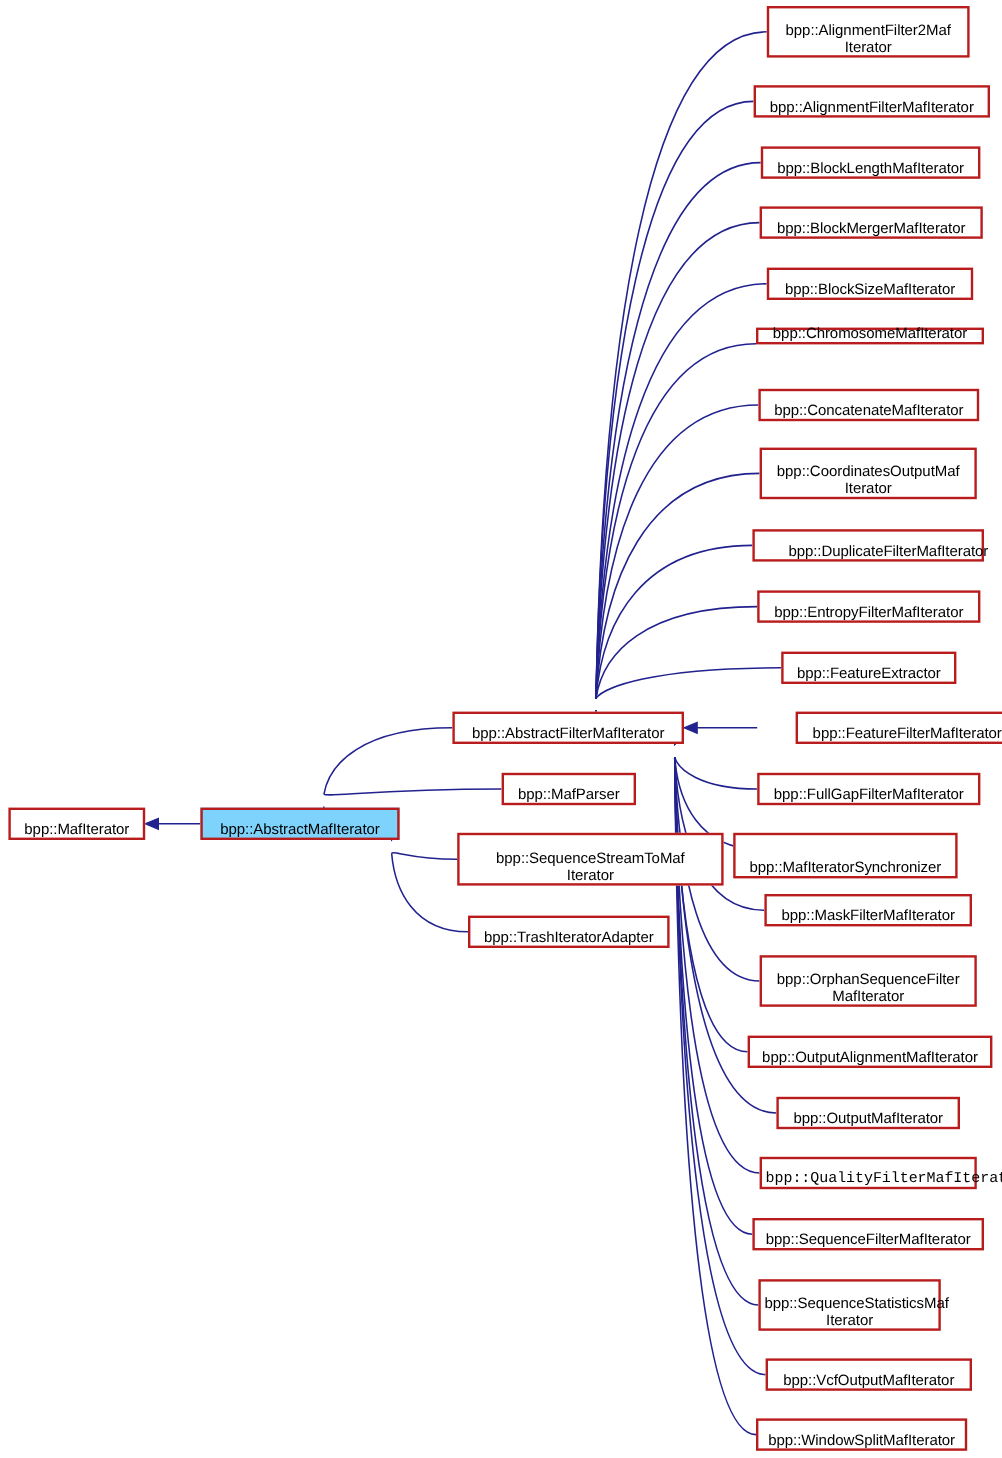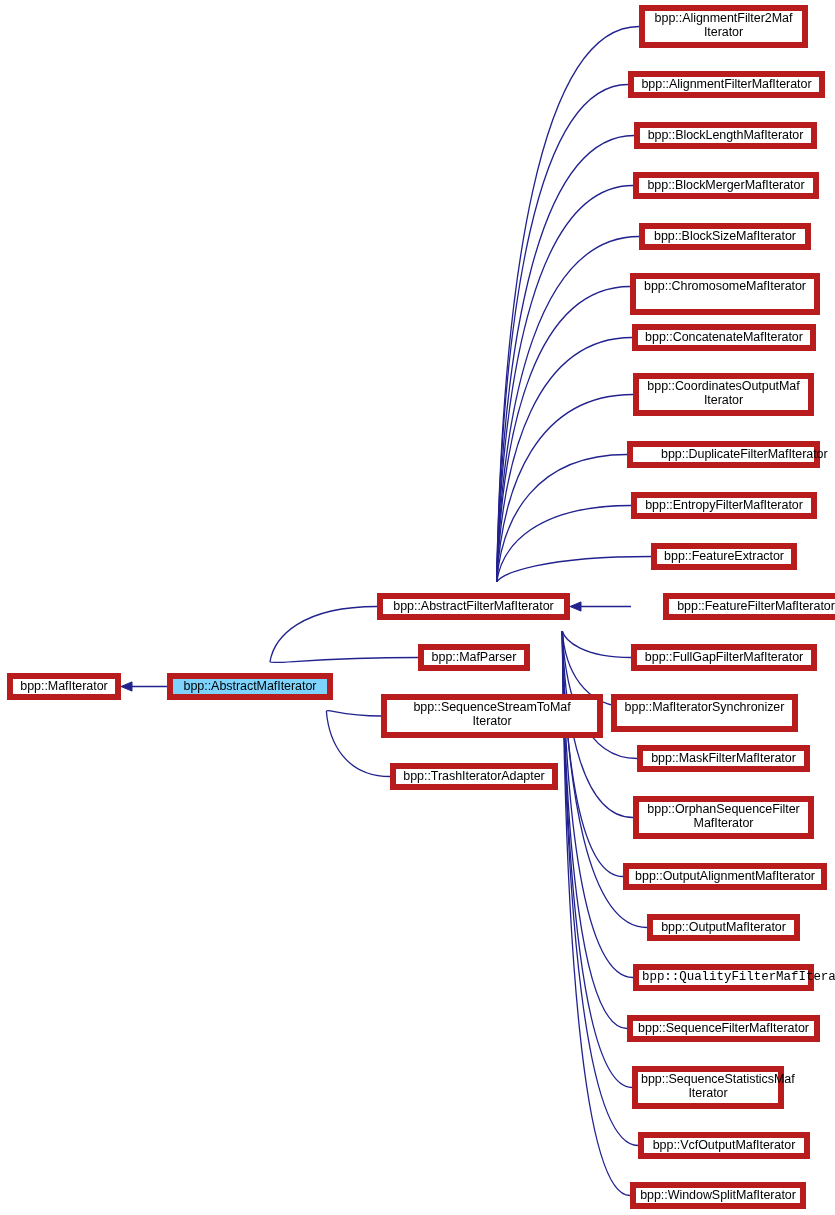--- a/index.html
+++ b/index.html
@@ -19,27 +19,27 @@
     position: absolute;
     left: 0;
     top: 0;
     width: 835px;
     height: 1215px;
     pointer-events: none;
   }
   .node {
     position: absolute;
     box-sizing: border-box;
-    border: 6px solid #b91c1c;
+    border: 2px solid #b91c1c;
     background: #ffffff;
     color: #000000;
     font-size: 12.5px;
     line-height: 14px;
     display: flex;
-    align-items: flex-start;
+    align-items: flex-end;
     justify-content: center;
     text-align: center;
     padding: 0 3px;
     white-space: pre-line;
     letter-spacing: -0.05px;
     z-index: 3;
   }
   .node.highlight {
     background: #7dd3fc;
   }
@@ -173,21 +173,21 @@
       <div class="node" style="left: 418px; top: 644px; width: 112px; height: 27px;"><span class="node-label">bpp::MafParser</span></div>
       <div class="node" style="left: 381px; top: 694px; width: 222px; height: 44px;"><span class="node-label">bpp::SequenceStreamToMaf
 Iterator</span></div>
       <div class="node" style="left: 390px; top: 763px; width: 168px; height: 27px;"><span class="node-label">bpp::TrashIteratorAdapter</span></div>
       <div class="node" style="left: 639px; top: 5px; width: 169px; height: 43px;"><span class="node-label">bpp::AlignmentFilter2Maf
 Iterator</span></div>
       <div class="node" style="left: 628px; top: 71px; width: 197px; height: 27px;"><span class="node-label">bpp::AlignmentFilterMafIterator</span></div>
       <div class="node" style="left: 634px; top: 122px; width: 183px; height: 27px;"><span class="node-label">bpp::BlockLengthMafIterator</span></div>
       <div class="node" style="left: 633px; top: 172px; width: 186px; height: 27px;"><span class="node-label">bpp::BlockMergerMafIterator</span></div>
       <div class="node" style="left: 639px; top: 223px; width: 172px; height: 27px;"><span class="node-label">bpp::BlockSizeMafIterator</span></div>
-      <div class="node" style="left: 630px; top: 273px; width: 190px; height: 42px;"><span class="node-label">bpp::ChromosomeMafIterator</span></div>
+      <div class="node" style="left: 630px; top: 273px; width: 190px; height: 14px;"><span class="node-label">bpp::ChromosomeMafIterator</span></div>
       <div class="node" style="left: 632px; top: 324px; width: 184px; height: 27px;"><span class="node-label">bpp::ConcatenateMafIterator</span></div>
       <div class="node" style="left: 633px; top: 373px; width: 181px; height: 43px;"><span class="node-label">bpp::CoordinatesOutputMaf
 Iterator</span></div>
       <div class="node" style="left: 627px; top: 441px; width: 193px; height: 27px; padding-left: 28px;"><span class="node-label">bpp::DuplicateFilterMafIterator</span></div>
       <div class="node" style="left: 631px; top: 492px; width: 186px; height: 27px;"><span class="node-label">bpp::EntropyFilterMafIterator</span></div>
       <div class="node" style="left: 651px; top: 543px; width: 146px; height: 27px;"><span class="node-label">bpp::FeatureExtractor</span></div>
       <div class="node" style="left: 631px; top: 593px; width: 186px; height: 27px; margin-left: 32px;"><span class="node-label">bpp::FeatureFilterMafIterator</span></div>
       <div class="node" style="left: 631px; top: 644px; width: 186px; height: 27px;"><span class="node-label">bpp::FullGapFilterMafIterator</span></div>
       <div class="node" style="left: 611px; top: 694px; width: 187px; height: 38px;"><span class="node-label">bpp::MafIteratorSynchronizer</span></div>
       <div class="node" style="left: 637px; top: 745px; width: 173px; height: 27px;"><span class="node-label">bpp::MaskFilterMafIterator</span></div>

